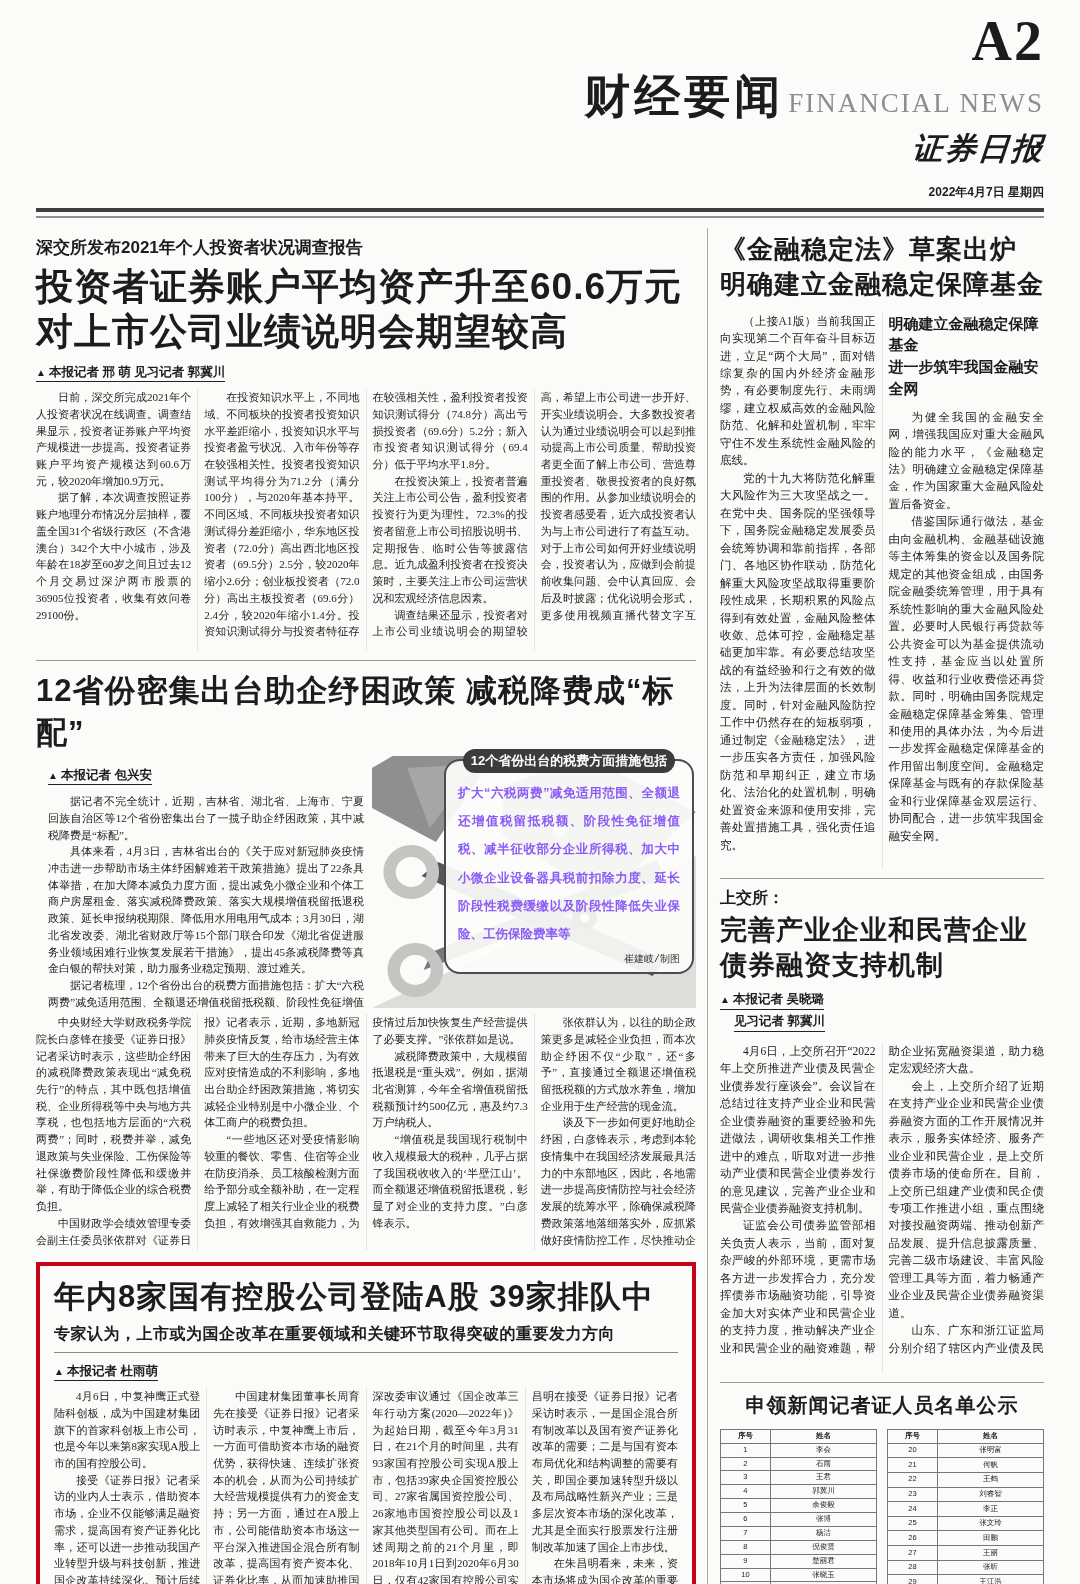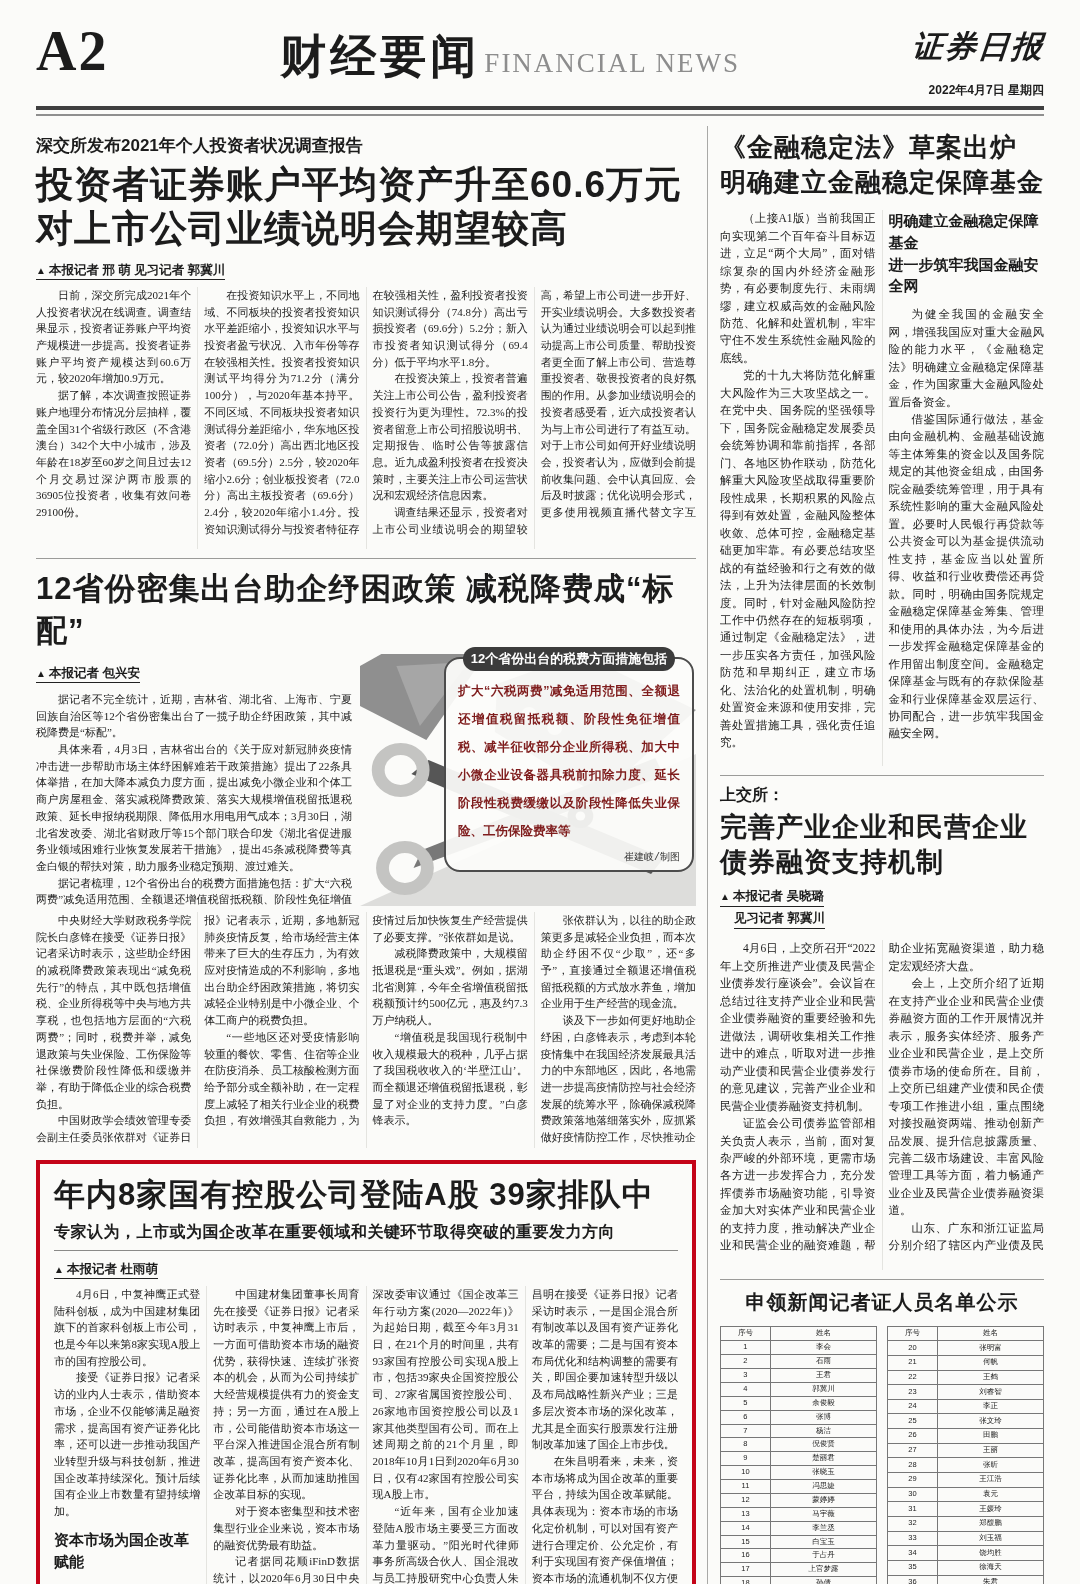--- a/index.html
+++ b/index.html
@@ -4,21 +4,21 @@
 <style>
   html,body{margin:0;padding:0;}
   body{
     width:1080px;height:1584px;
     background:#fbfbf9;color:#1c1c1c;
     font-family:"Liberation Serif","DejaVu Serif",serif;
     overflow:hidden;
   }
   .page{padding:0 36px;box-sizing:border-box;width:1080px;height:1584px;}
   
-  .masthead-row{display:flex;align-items:flex-start;padding-top:26px;}
+  .masthead-row{display:flex;align-items:flex-end;padding-top:16px;flex-direction:column;}
   .page-label{font-size:56px;font-weight:900;line-height:.9;letter-spacing:2px;font-family:"Liberation Serif",serif;}
   .section-title{flex:1;text-align:center;white-space:nowrap;}
   .section-cn{font-family:"Liberation Sans","DejaVu Sans",sans-serif;font-weight:900;font-size:46px;letter-spacing:4px;}
   .section-en{font-size:27px;color:#8d8d8d;letter-spacing:2px;font-family:"Liberation Serif",serif;}
   .brand{text-align:right;}
   .brand-logo{font-size:31px;font-weight:900;font-style:italic;transform:skewX(-5deg);letter-spacing:2px;}
   .brand-date{font-size:12px;font-weight:bold;margin-top:14px;font-family:"Liberation Sans",sans-serif;}
   .double-rule{margin-top:7px;height:4px;border-top:4px solid #3f3f3f;border-bottom:2px solid #8f8f8f;}
   
   .main{display:flex;margin-top:10px;}
@@ -34,27 +34,27 @@
   .byline{font-weight:bold;font-size:12.5px;margin:10px 0 8px;font-family:"Liberation Sans",sans-serif;}
   .byline .inner{border-bottom:1.5px solid #222;padding-bottom:2px;}
   .flag{font-size:10px;margin-right:3px;}
   .kicker{font-family:"Liberation Sans",sans-serif;font-weight:bold;font-size:17px;margin-top:8px;}
   
   .art1 h1{font-family:"Liberation Sans","DejaVu Sans",sans-serif;font-weight:900;font-size:37px;line-height:1.2;margin:6px 0 2px;letter-spacing:1px;}
   .h-art1{height:262px;}
   
   .art2 h2{font-family:"Liberation Sans",sans-serif;font-weight:900;font-size:31px;margin:6px 0 2px;letter-spacing:1px;}
   .art2-row{display:flex;gap:8px;height:252px;margin-bottom:6px;}
-  .art2-intro{width:316px;flex:none;overflow:hidden;font-size:11px;line-height:1.52;text-align:justify;}
+  .art2-intro{width:316px;flex:none;overflow:hidden;font-size:11px;line-height:1.52;text-align:justify;margin-left:12px;}
   .art2-intro p{margin:0;text-indent:2em;}
   .art2-visual{flex:1;position:relative;}
   .art2-visual svg{position:absolute;inset:0;width:100%;height:100%;}
   .infobox{position:absolute;top:3px;right:2px;width:250px;border:2px solid #4c4c4c;border-radius:16px;background:rgba(252,252,250,.93);padding:14px 12px 6px;box-sizing:border-box;}
   .infobox-head{position:relative;margin:-26px auto 6px;width:92%;background:#3c3c3c;color:#fff;border-radius:14px;text-align:center;font-family:"Liberation Sans",sans-serif;font-weight:bold;font-size:13px;padding:3px 4px;}
-  .infobox-body{font-family:"Liberation Sans",sans-serif;font-weight:bold;font-size:12.5px;line-height:2.25;text-align:justify;color:#7f1d1d;}
+  .infobox-body{font-family:"Liberation Sans",sans-serif;font-weight:bold;font-size:12.5px;line-height:2.25;text-align:justify;color:#8b5cf6;}
   .infobox-credit{text-align:right;font-size:10px;font-family:Liberation Mono, monospace;margin-top:4px;color:#333;}
   .h-art2{height:236px;}
   
   .red-box{border:4px solid #c40418;margin-top:12px;padding:8px 14px 10px;}
   .art3 h2{font-family:"Liberation Sans",sans-serif;font-weight:900;font-size:31px;margin:2px 0 6px;letter-spacing:1px;}
   .art3 .subtitle{font-family:"Liberation Sans",sans-serif;font-weight:bold;font-size:16px;letter-spacing:.5px;}
   .sub-rule{border-top:1px solid #8a8a88;margin:7px 0 2px;}
   .h-art3{height:306px;}
   
   .r-title{font-family:"Liberation Sans",sans-serif;font-weight:900;font-size:26px;line-height:1.35;margin:4px 0 10px;letter-spacing:1px;}
@@ -63,21 +63,21 @@
   .r-title2{font-family:"Liberation Sans",sans-serif;font-weight:900;font-size:27px;line-height:1.3;margin:4px 0 8px;letter-spacing:1px;}
   .byline2{font-weight:bold;font-size:12.5px;font-family:"Liberation Sans",sans-serif;margin:6px 0 8px;}
   .byline2 .line{border-bottom:1.5px solid #222;display:inline-block;padding-bottom:1px;margin-bottom:3px;}
   .byline2 .indent{margin-left:14px;}
   .h-r2{height:330px;}
   
   .notice h3{text-align:center;font-family:"Liberation Sans",sans-serif;font-weight:900;font-size:20px;margin:6px 0 10px;letter-spacing:1px;}
   .tables{display:flex;gap:10px;}
   .tables table{border-collapse:collapse;width:50%;table-layout:fixed;}
   .tables th,.tables td{border:1px solid #777;font-size:7.5px;text-align:center;padding:1px 2px;line-height:1.45;font-family:"Liberation Sans",sans-serif;color:#222;}
-  .tables th{font-weight:normal;margin-left:20px;}
+  .tables th{font-weight:bold;margin-left:20px;}
   .tables col.c1{width:32%;}
 </style>
 </head>
 <body>
 
 <div class="page">
 
   <div class="masthead-row">
     <div class="page-label">A2</div>
     <div class="section-title">

